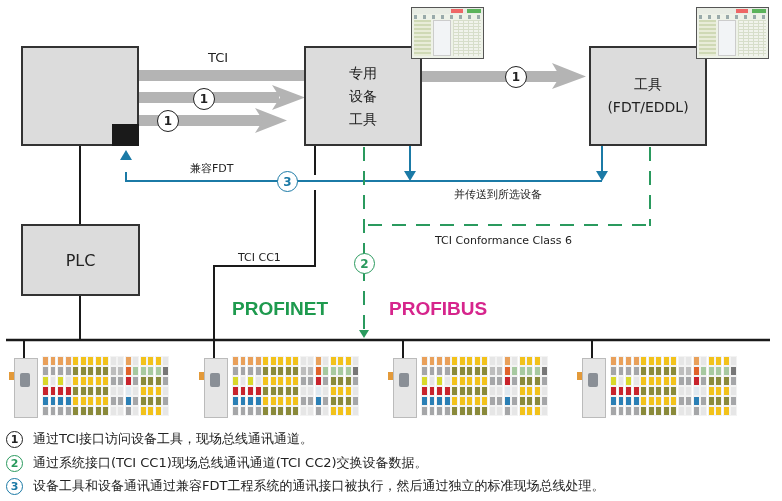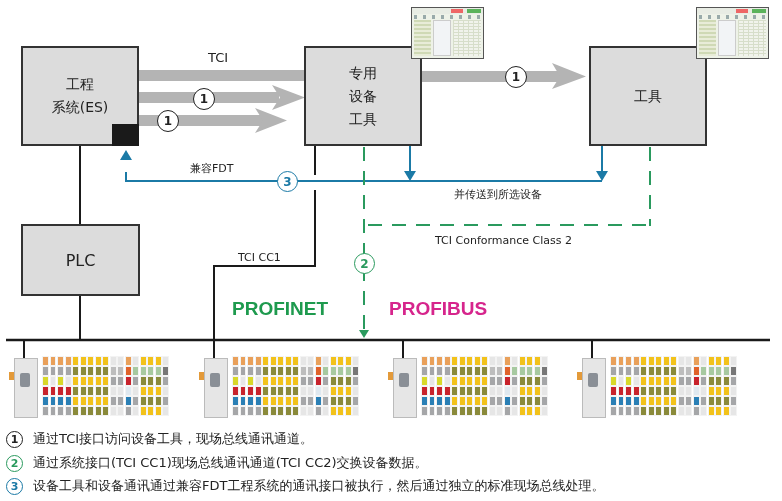--- a/index.html
+++ b/index.html
@@ -64,38 +64,35 @@
   <line x1="602" y1="145" x2="602" y2="172" stroke="#1b7aa6" stroke-width="2"></line>
   <polygon points="596,171 608,171 602,181" fill="#1b7aa6"></polygon>
 
   <line x1="364" y1="147" x2="364" y2="330" stroke="#2a9a5e" stroke-width="2" stroke-dasharray="14,10"></line>
   <line x1="650" y1="147" x2="650" y2="226" stroke="#2a9a5e" stroke-width="2" stroke-dasharray="14,10"></line>
   <line x1="368" y1="225" x2="648" y2="225" stroke="#2a9a5e" stroke-width="2" stroke-dasharray="14,10"></line>
   <polygon points="359,330 369,330 364,338" fill="#2a9a5e"></polygon>
 </svg>
 
 <div class="box" style="left:21px;top:46px;width:118px;height:100px;">
-  <div>
-    <div>工程</div>
-    <div>系统(ES)</div>
-  </div>
   <div style="position:absolute;right:-2px;bottom:-2px;width:27px;height:22px;background:#1a1a1a;"></div>
 </div>
 
 <div class="box" style="left:304px;top:46px;width:118px;height:100px;">
   <div>
     <div>专用</div>
     <div>设备</div>
     <div>工具</div>
   </div>
 </div>
 
 <div class="box" style="left:589px;top:46px;width:118px;height:100px;">
   <div>
     <div>工具</div>
+    <div>(FDT/EDDL)</div>
   </div>
 </div>
 
 <div class="box" style="left:21px;top:224px;width:119px;height:72px;font-size:16px;">
   <span>PLC</span>
 </div>
 
 <div class="thumb" style="left:411px;top:7px;">
   <div class="bar">
       <b></b>
@@ -113,21 +110,21 @@
     </div>
     <div class="tools"></div>
     <div class="left"></div>
     <div class="mid"></div>
     <div class="grid"></div>
 </div>
 
 <span class="lbl" style="left:208px;top:50px;font-size:13px;">TCI</span>
 <span class="lbl" style="left:190px;top:161px;">兼容FDT</span>
 <span class="lbl" style="left:454px;top:187px;">并传送到所选设备</span>
-<span class="lbl" style="left:435px;top:234px;">TCI Conformance Class 2</span>
+<span class="lbl" style="left:435px;top:234px;">TCI Conformance Class 6</span>
 <span class="lbl" style="left:238px;top:251px;">TCI CC1</span>
 <span class="proto" style="left:232px;top:298px;color:#1e9a4e;">PROFINET</span>
 <span class="proto" style="left:389px;top:298px;color:#d6258c;">PROFIBUS</span>
 
 <span class="abs circ" style="left:193px;top:88px;width:22px;height:22px;border:1.5px solid #222;font-size:12px;">1</span>
 <span class="abs circ" style="left:157px;top:110px;width:22px;height:22px;border:1.5px solid #222;font-size:12px;">1</span>
 <span class="abs circ" style="left:505px;top:66px;width:22px;height:22px;border:1.5px solid #222;font-size:12px;">1</span>
 <span class="abs circ" style="left:277px;top:171px;width:21px;height:21px;border:1.5px solid #1b7aa6;color:#1b7aa6;font-size:12px;">3</span>
 <span class="abs circ" style="left:354px;top:253px;width:21px;height:21px;border:1.5px solid #2a9a5e;color:#2a9a5e;font-size:12px;">2</span>
 

